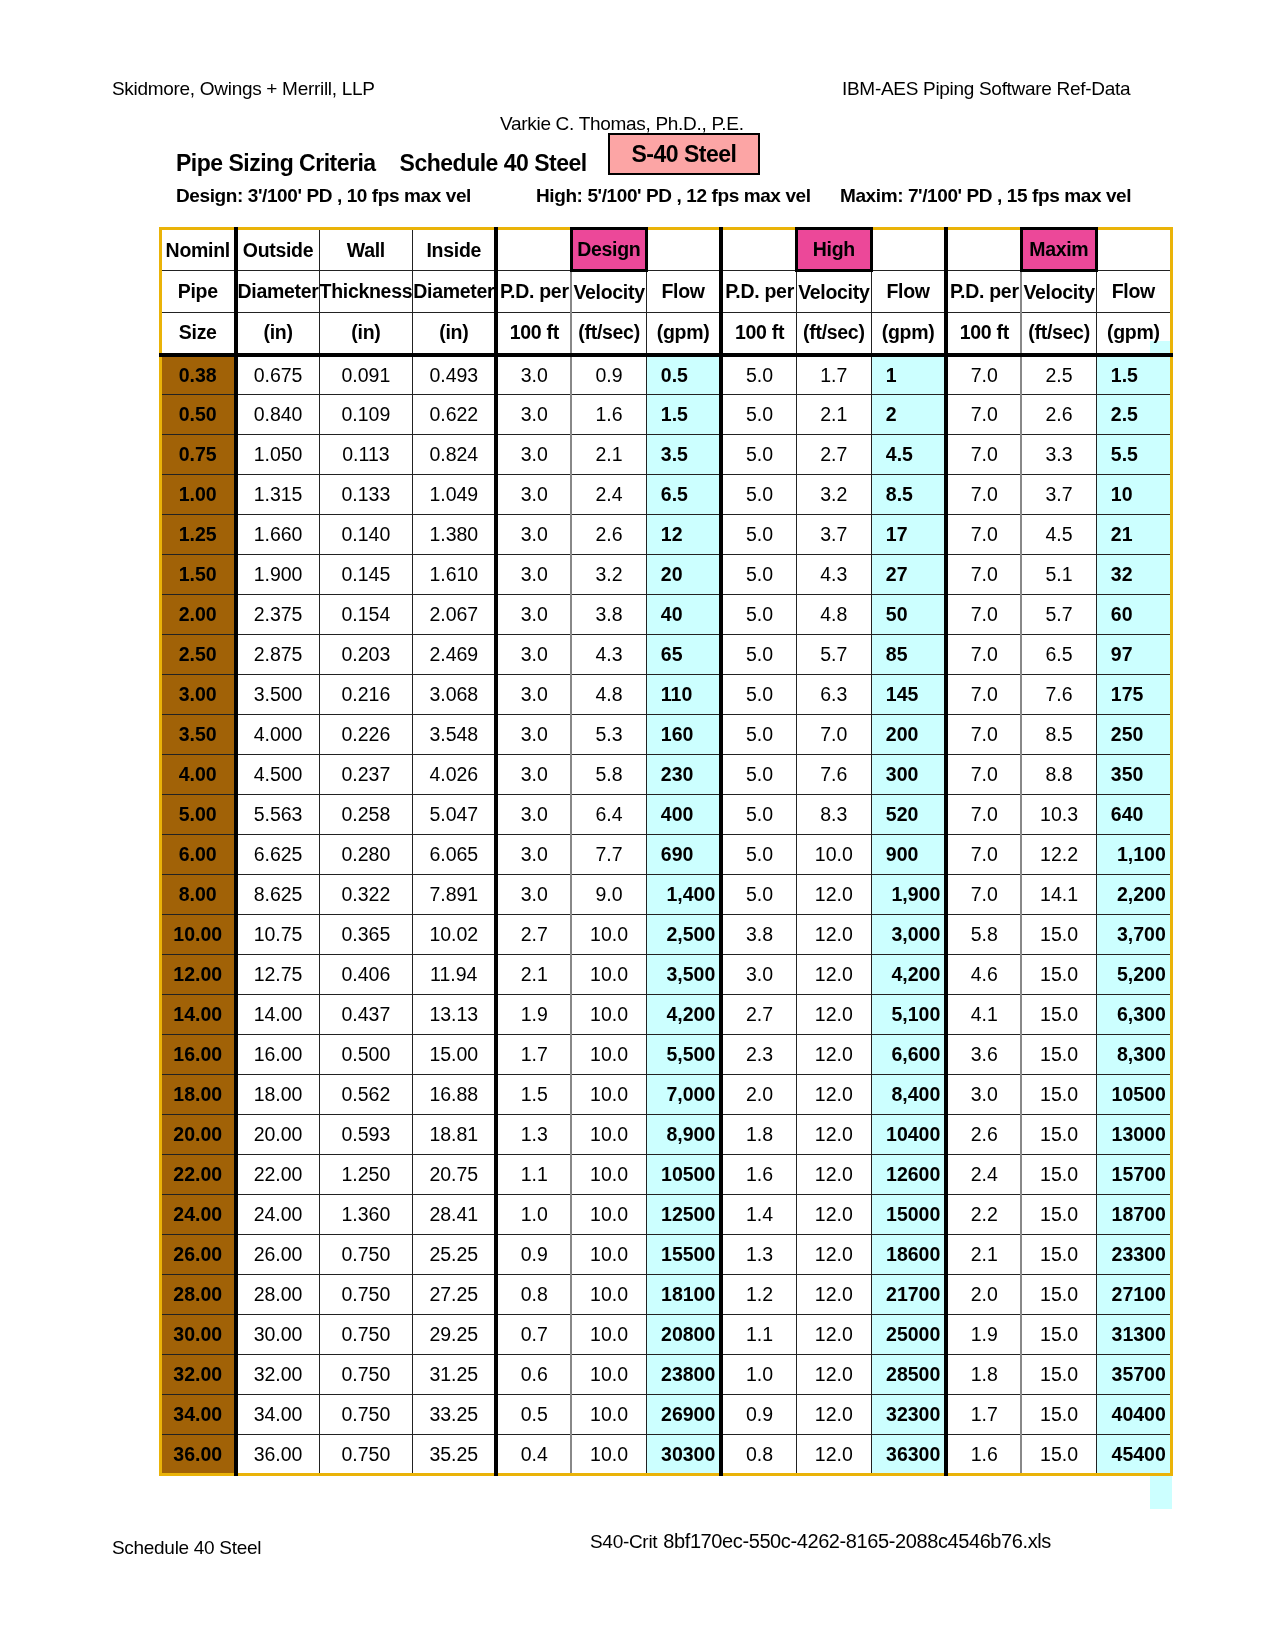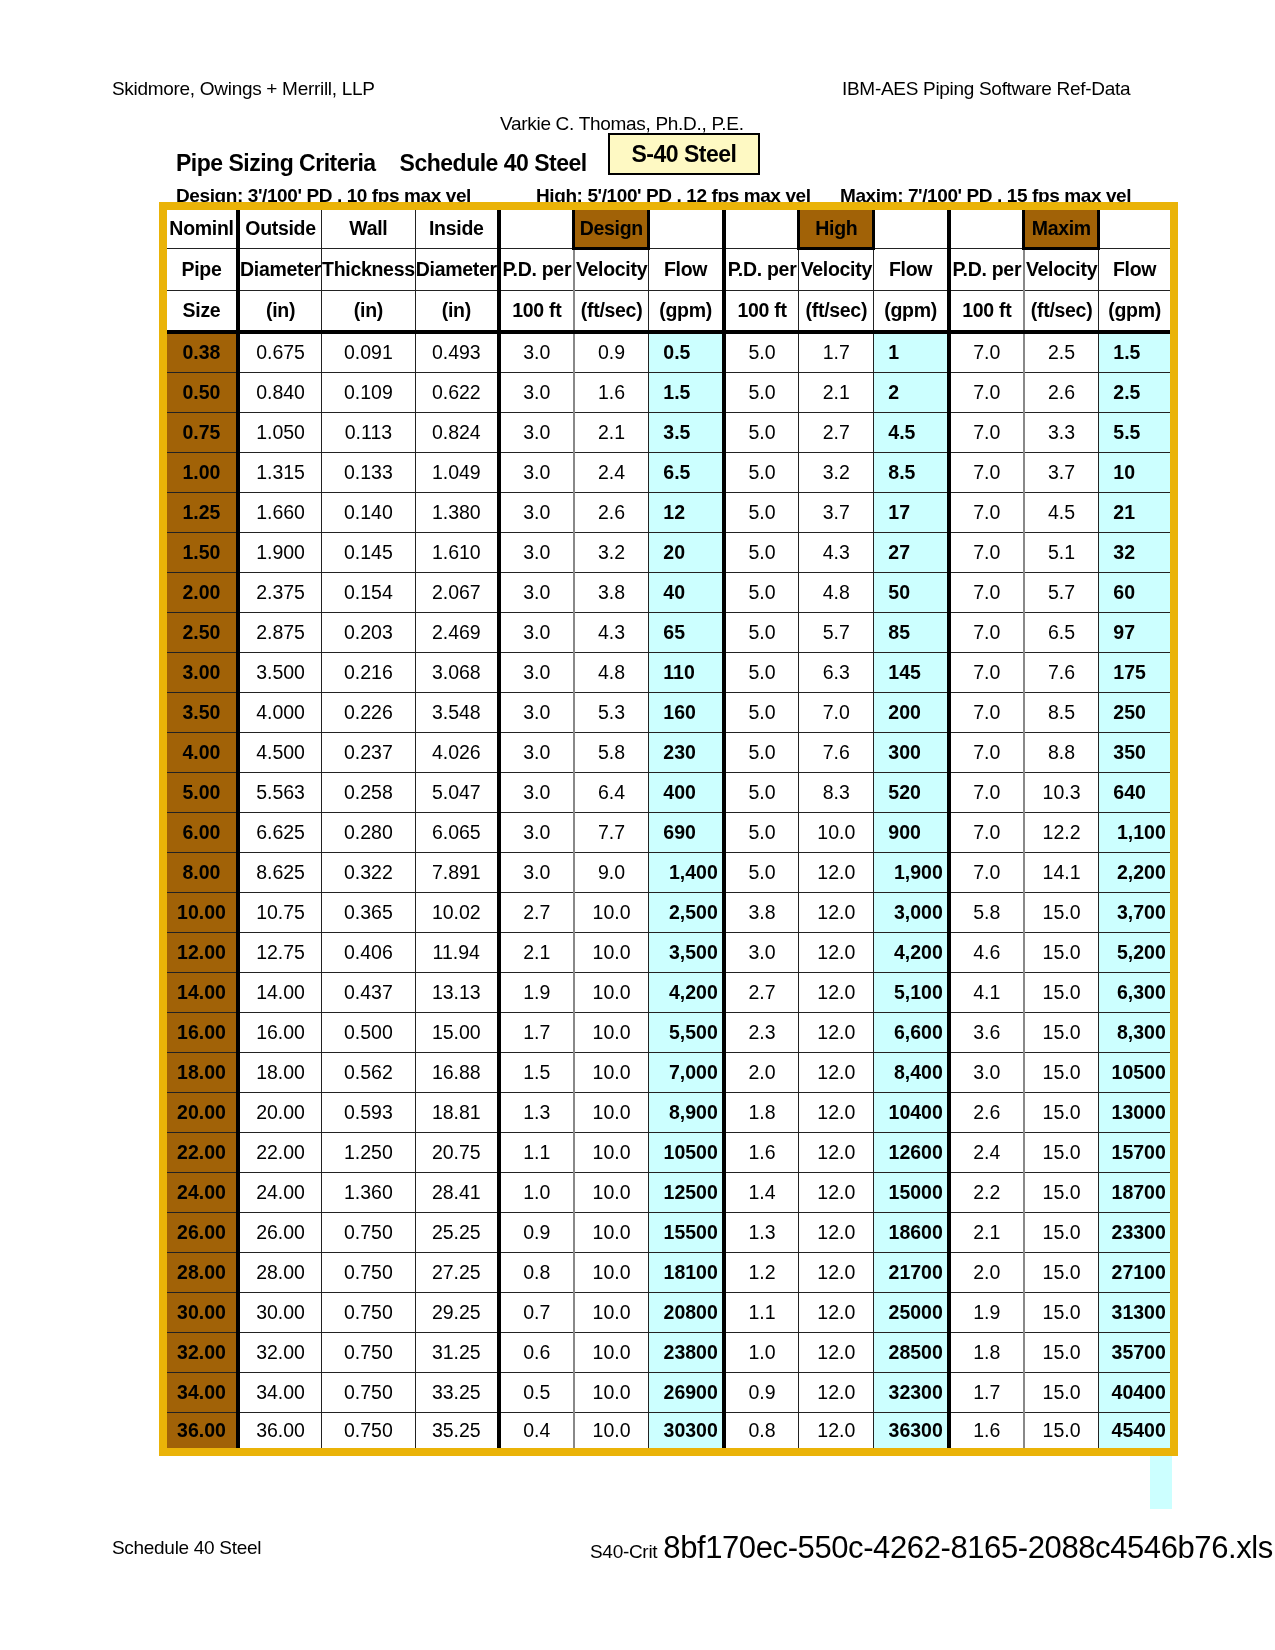--- a/index.html
+++ b/index.html
@@ -2,42 +2,42 @@
 <html><head>
 <meta charset="utf-8">
 <style>
   html, body { margin:0; padding:0; background:#ffffff; }
   body { width:1275px; height:1650px; position:relative; overflow:hidden;
          font-family:"Liberation Sans", "DejaVu Sans", sans-serif; color:#000; }
   .hdr { position:absolute; top:78px; font-size:19px; letter-spacing:-0.3px; white-space:nowrap; }
   .title-row { position:absolute; top:133px; left:176px; height:44px; display:flex; align-items:flex-end; white-space:nowrap; }
   .title { font-size:23px; font-weight:bold; letter-spacing:-0.5px; }
   .subtitle { font-size:23px; font-weight:bold; letter-spacing:-0.5px; margin-left:24px; }
-  .tagbox { position:absolute; left:608px; top:133px; width:152px; height:42px; background:#fef9c3;
+  .tagbox { position:absolute; left:608px; top:133px; width:152px; height:42px; background:#fca5a5;
             border:2px solid #000; box-sizing:border-box; display:flex; align-items:center; justify-content:center;
             font-size:23px; font-weight:bold; letter-spacing:-0.5px; }
   .criteria { position:absolute; top:185px; font-size:19px; font-weight:bold; letter-spacing:-0.4px; white-space:nowrap; }
   .cyan-ext { position:absolute; left:1150px; top:341px; width:22px; height:1168px; background:#ccffff; }
-  table.grid { position:absolute; left:159px; top:202px; border-collapse:collapse; table-layout:fixed;
-               border:8px solid #eab308; }
+  table.grid { position:absolute; left:159px; top:227px; border-collapse:collapse; table-layout:fixed;
+               border:3px solid #eab308; }
   table.grid td { width:75px; height:40px; padding:0; font-size:19.5px; text-align:center; vertical-align:middle;
                   border:1px solid #222; white-space:nowrap; overflow:hidden; box-sizing:border-box; }
   table.grid thead td { font-weight:bold; height:42px; font-size:19.5px; letter-spacing:-0.3px; }
   table.grid tbody tr:first-child td { border-top:4px solid #000; }
   .c-size { background:#a16207; font-weight:bold; border-right:4px solid #000 !important; }
   .thick-r { border-right:4px solid #000 !important; }
   .grey-r { border-right:2px solid #888 !important; }
   .flow { background:#ccffff; font-weight:bold; text-align:left !important; padding-left:14px !important; }
   .flow-big { text-align:right !important; padding-right:4px !important; padding-left:0 !important; }
-  .hl { background:#a16207; border:3px solid #000 !important; }
+  .hl { background:#ec4899; border:3px solid #000 !important; }
   tbody td { font-weight:normal; }
   .footer-left { position:absolute; left:112px; top:1537px; font-size:19px; letter-spacing:-0.3px; }
   .footer-right { position:absolute; left:590px; top:1530px; white-space:nowrap; }
   .footer-right .sheet { font-size:19px; letter-spacing:-0.3px; }
-  .footer-right .file { font-size:31px; letter-spacing:-0.4px; margin-left:6px;margin-top:7px; }
+  .footer-right .file { font-size:20px; letter-spacing:-0.4px; margin-left:6px;margin-top:7px; }
 </style>
 </head>
 <body>
 
 <div class="hdr" style="left:112px;">Skidmore, Owings + Merrill, LLP</div>
 <div class="hdr" style="left:500px;margin-top:35px;">Varkie C. Thomas, Ph.D., P.E.</div>
 <div class="hdr" style="left:842px;">IBM-AES Piping Software Ref-Data</div>
 
 <div class="title-row">
   <span class="title">Pipe Sizing Criteria</span>

